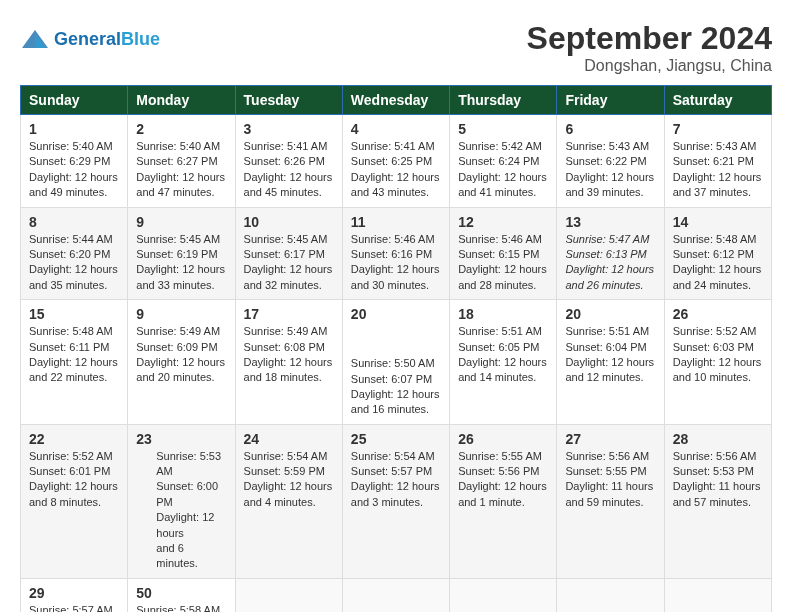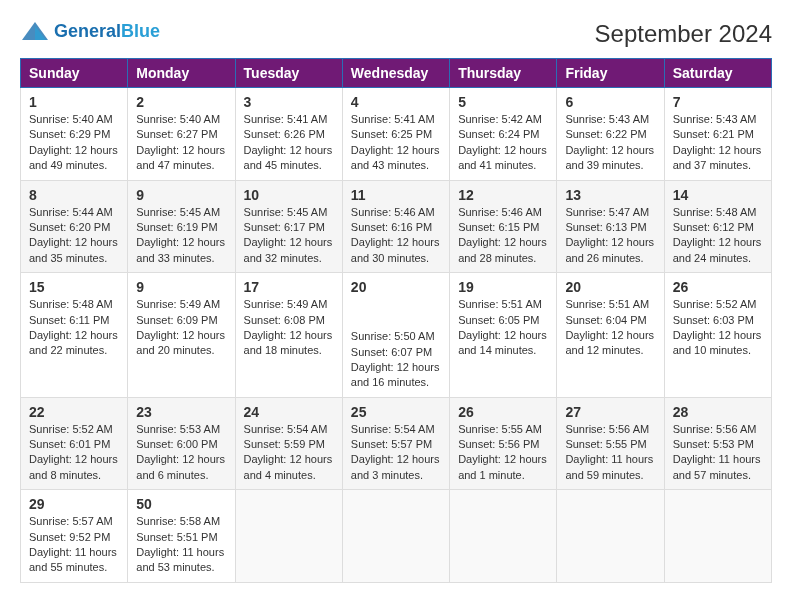--- a/index.html
+++ b/index.html
@@ -13,53 +13,54 @@
     .header {
       display: flex;
       justify-content: space-between;
       align-items: flex-start;
       margin-bottom: 10px;
     }
     .logo {
       display: flex;
       align-items: center;
       gap: 4px;
+      margin-top: 8px;
     }
     .logo-text {
       font-size: 18px;
       font-weight: bold;
       color: #333;
       line-height: 1.1;
     }
     .logo-text span {
       color: #1a6faf;
     }
     .logo-icon {
       width: 30px;
       height: 24px;
     }
     .title-block {
       text-align: right;
     }
     .month-title {
-      font-size: 24px;
-      font-weight: normal;
+      font-size: 32px;
+      font-weight: bold;
       color: #333;
     }
     .location {
       font-size: 16px;
       color: #555;
     }
     .calendar {
       width: 100%;
       border-collapse: collapse;
       border: 1px solid #ccc;
     }
     .calendar th {
-      background: #701a75;
+      background: #14532d;
       color: #fff;
       text-align: left;
       padding: 6px 8px;
       font-size: 14px;
       border: 1px solid #2a6db5;
     }
     .calendar td {
       vertical-align: top;
       padding: 6px 8px;
       border: 1px solid #ddd;
@@ -98,20 +99,21 @@
     <svg class="logo-icon" viewBox="0 0 30 24" xmlns="http://www.w3.org/2000/svg">
       <polygon points="15,2 28,20 2,20" fill="#1a6faf" opacity="0.8"></polygon>
       <polygon points="15,6 26,20 15,20" fill="#2a9fd6" opacity="0.7"></polygon>
     </svg>
     <div class="logo-text">
       <div><span>General</span><span style="color:#2a9fd6">Blue</span></div>
     </div>
   </div>
   <div class="title-block">
     <div class="month-title">September 2024</div>
+    <div class="location">Dongshan, Jiangsu, China</div>
   </div>
 </div>
 
 <table class="calendar">
   <thead>
     <tr>
     <th>Sunday</th>
         <th>Monday</th>
         <th>Tuesday</th>
         <th>Wednesday</th>
@@ -203,21 +205,21 @@
         </td>
         <td>
           <span class="day-number">12</span>
           <div class="day-info" style="white-space: pre-line;">Sunrise: 5:46 AM
 Sunset: 6:15 PM
 Daylight: 12 hours
 and 28 minutes.</div>
         </td>
         <td>
           <span class="day-number">13</span>
-          <div class="day-info" style="white-space: pre-line;">Sunrise: 5:47 AM
+          <div class="day-info" style="white-space: pre-line; font-style: italic;">Sunrise: 5:47 AM
 Sunset: 6:13 PM
 Daylight: 12 hours
 and 26 minutes.</div>
         </td>
         <td>
           <span class="day-number">14</span>
           <div class="day-info" style="white-space: pre-line;">Sunrise: 5:48 AM
 Sunset: 6:12 PM
 Daylight: 12 hours
 and 24 minutes.</div>
@@ -246,21 +248,21 @@
 and 18 minutes.</div>
         </td>
         <td>
           <span class="day-number">20</span>
           <div class="day-info" style="white-space: pre-line; margin-top: 34px;">Sunrise: 5:50 AM
 Sunset: 6:07 PM
 Daylight: 12 hours
 and 16 minutes.</div>
         </td>
         <td>
-          <span class="day-number">19</span>
+          <span class="day-number">18</span>
           <div class="day-info" style="white-space: pre-line;">Sunrise: 5:51 AM
 Sunset: 6:05 PM
 Daylight: 12 hours
 and 14 minutes.</div>
         </td>
         <td>
           <span class="day-number">20</span>
           <div class="day-info" style="white-space: pre-line;">Sunrise: 5:51 AM
 Sunset: 6:04 PM
 Daylight: 12 hours
@@ -277,21 +279,21 @@
       <tr>
         <td>
           <span class="day-number">22</span>
           <div class="day-info" style="white-space: pre-line;">Sunrise: 5:52 AM
 Sunset: 6:01 PM
 Daylight: 12 hours
 and 8 minutes.</div>
         </td>
         <td>
           <span class="day-number">23</span>
-          <div class="day-info" style="white-space: pre-line;">Sunrise: 5:53 AM
+          <div class="day-info" style="white-space: pre-line; margin-left: 20px;">Sunrise: 5:53 AM
 Sunset: 6:00 PM
 Daylight: 12 hours
 and 6 minutes.</div>
         </td>
         <td>
           <span class="day-number">24</span>
           <div class="day-info" style="white-space: pre-line;">Sunrise: 5:54 AM
 Sunset: 5:59 PM
 Daylight: 12 hours
 and 4 minutes.</div>

